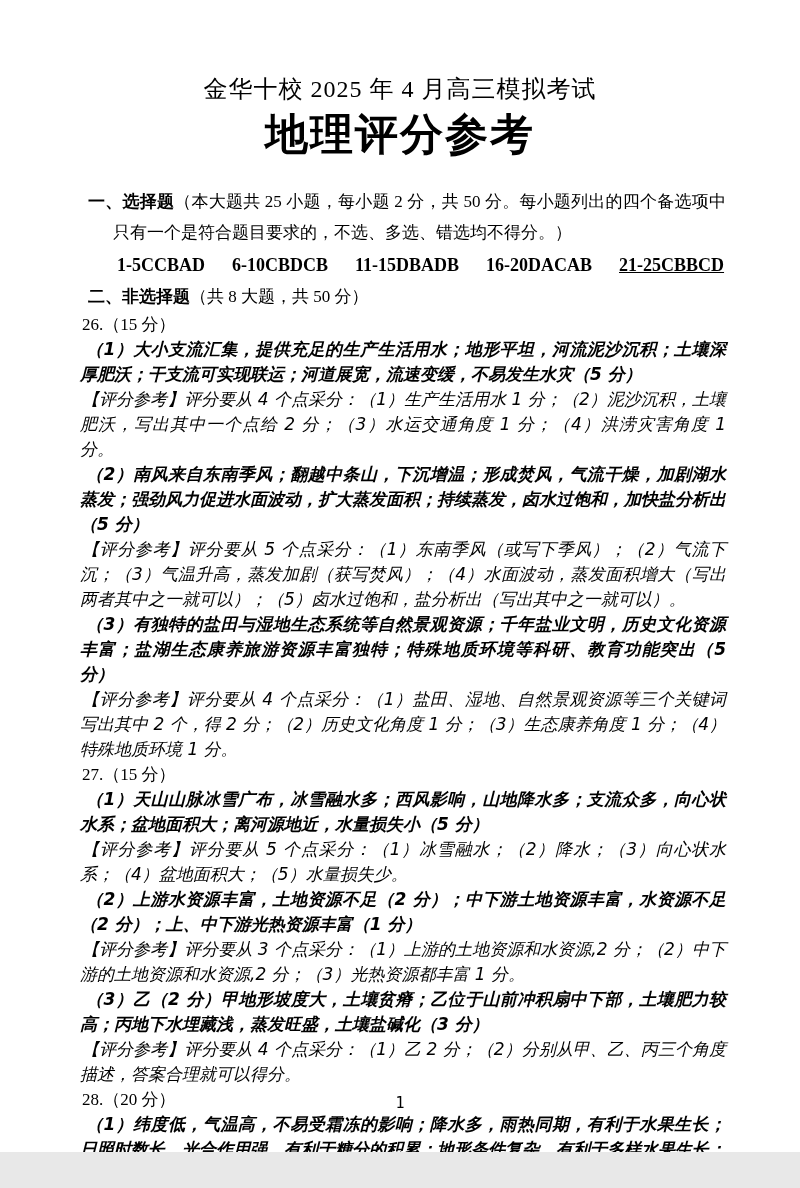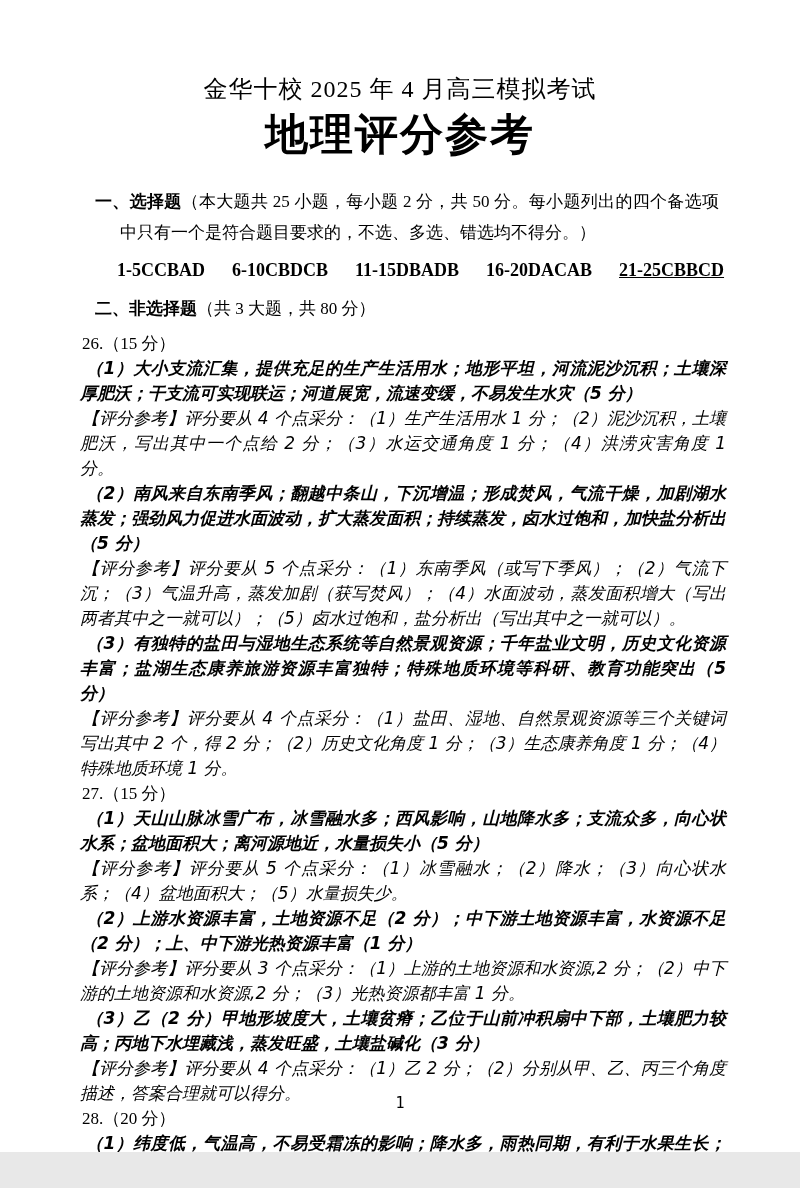--- a/index.html
+++ b/index.html
@@ -29,21 +29,21 @@
     font-weight: 700;
     font-size: 43px;
     line-height: 44px;
     letter-spacing: 2px;
   }
   .content {
     margin: 30px 74px 0 80px;
     font-size: 17px;
   }
   .intro-para {
-    margin: 7px;
+    margin: 0;
     padding-left: 33px;
     text-indent: -25px;
     font-family: "Liberation Serif", serif;
     line-height: 31px;
     text-align: justify;
   }
   .intro-heading {
     font-family: "DejaVu Sans", sans-serif;
     font-weight: 700;
   }
@@ -97,21 +97,21 @@
 
   <h1 class="exam-title">金华十校 2025 年 4 月高三模拟考试</h1>
   <h2 class="doc-title">地理评分参考</h2>
 
   <div class="content">
 
     <p class="intro-para"><span class="intro-heading">一、选择题</span><span>（本大题共 25 小题，每小题 2 分，共 50 分。每小题列出的四个备选项中只有一个是符合题目要求的，不选、多选、错选均不得分。）</span></p>
 
     <p class="answer-key-line"><span>1-5CCBAD</span><span>6-10CBDCB</span><span>11-15DBADB</span><span>16-20DACAB</span><span>21-25CBBCD</span></p>
 
-    <p class="intro-para"><span class="intro-heading">二、非选择题</span><span>（共 3 大题，共 80 分）</span></p>
+    <p class="intro-para"><span class="intro-heading">二、非选择题</span><span>（共 8 大题，共 50 分）</span></p>
 
     <p class="q-head"><span>26.</span><span>（15 分）</span></p>
     <p class="body-para ans-para">（1）大小支流汇集，提供充足的生产生活用水；地形平坦，河流泥沙沉积；土壤深厚肥沃；干支流可实现联运；河道展宽，流速变缓，不易发生水灾（5 分）</p>
     <p class="body-para rubric-para">【评分参考】评分要从 4 个点采分：（1）生产生活用水 1 分；（2）泥沙沉积，土壤肥沃，写出其中一个点给 2 分；（3）水运交通角度 1 分；（4）洪涝灾害角度 1 分。</p>
     <p class="body-para ans-para">（2）南风来自东南季风；翻越中条山，下沉增温；形成焚风，气流干燥，加剧湖水蒸发；强劲风力促进水面波动，扩大蒸发面积；持续蒸发，卤水过饱和，加快盐分析出（5 分）</p>
     <p class="body-para rubric-para">【评分参考】评分要从 5 个点采分：（1）东南季风（或写下季风）；（2）气流下沉；（3）气温升高，蒸发加剧（获写焚风）；（4）水面波动，蒸发面积增大（写出两者其中之一就可以）；（5）卤水过饱和，盐分析出（写出其中之一就可以）。</p>
     <p class="body-para ans-para">（3）有独特的盐田与湿地生态系统等自然景观资源；千年盐业文明，历史文化资源丰富；盐湖生态康养旅游资源丰富独特；特殊地质环境等科研、教育功能突出（5 分）</p>
     <p class="body-para rubric-para">【评分参考】评分要从 4 个点采分：（1）盐田、湿地、自然景观资源等三个关键词写出其中 2 个，得 2 分；（2）历史文化角度 1 分；（3）生态康养角度 1 分；（4）特殊地质环境 1 分。</p>
 
     <p class="q-head"><span>27.</span><span>（15 分）</span></p>

